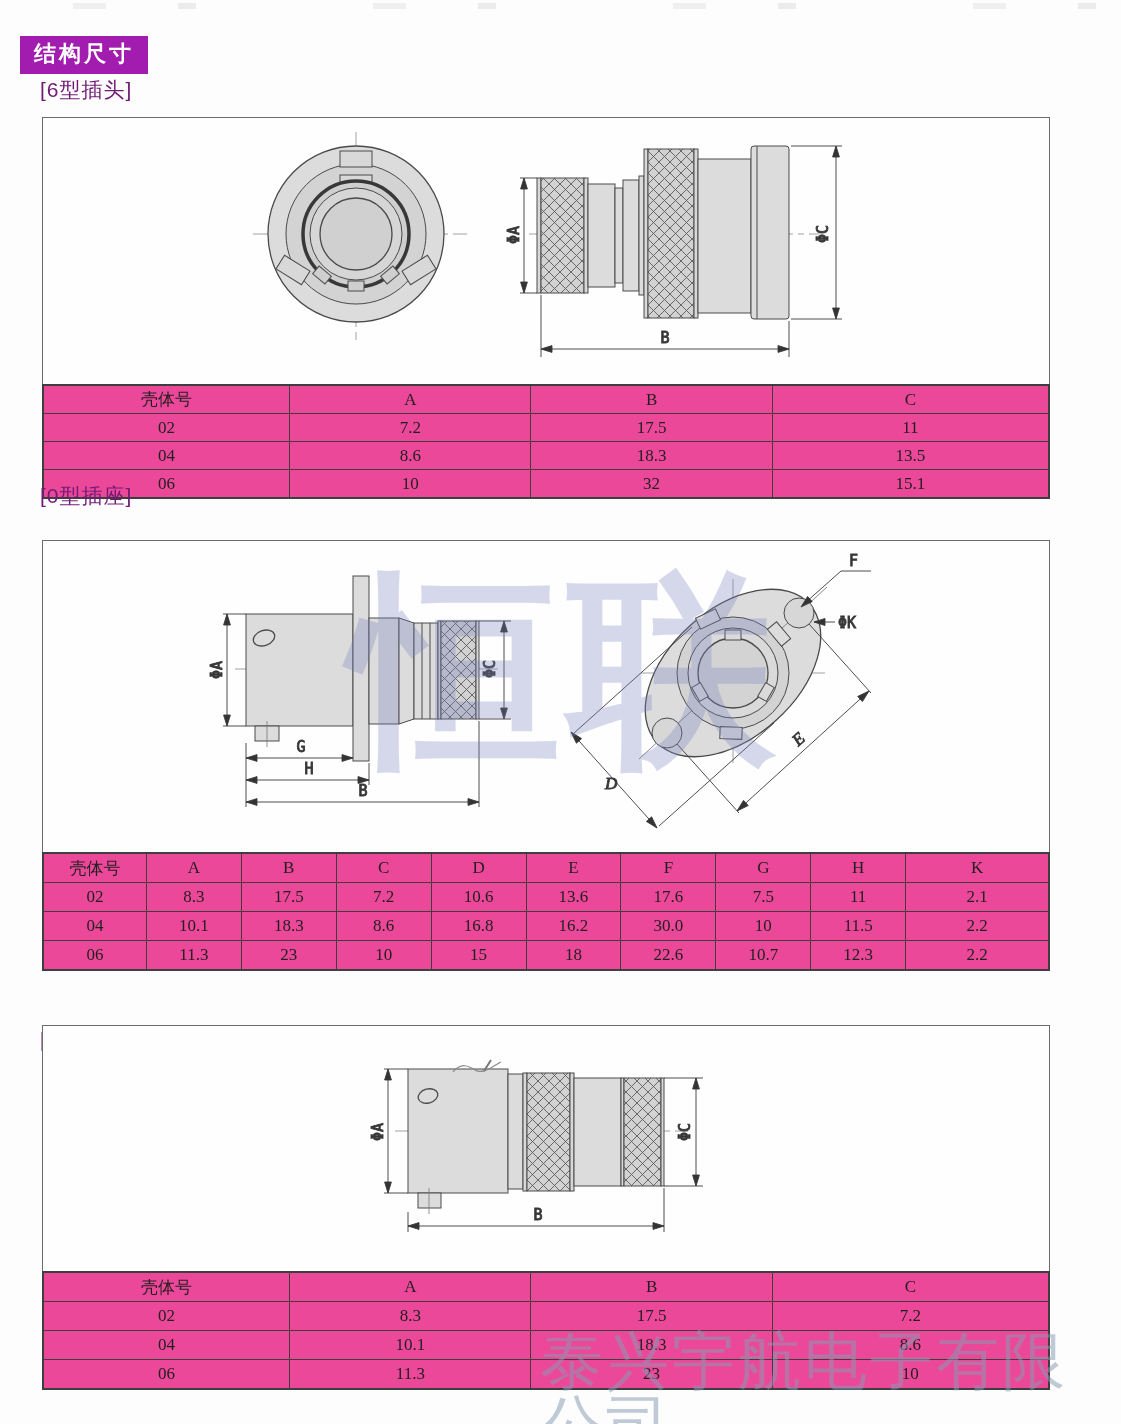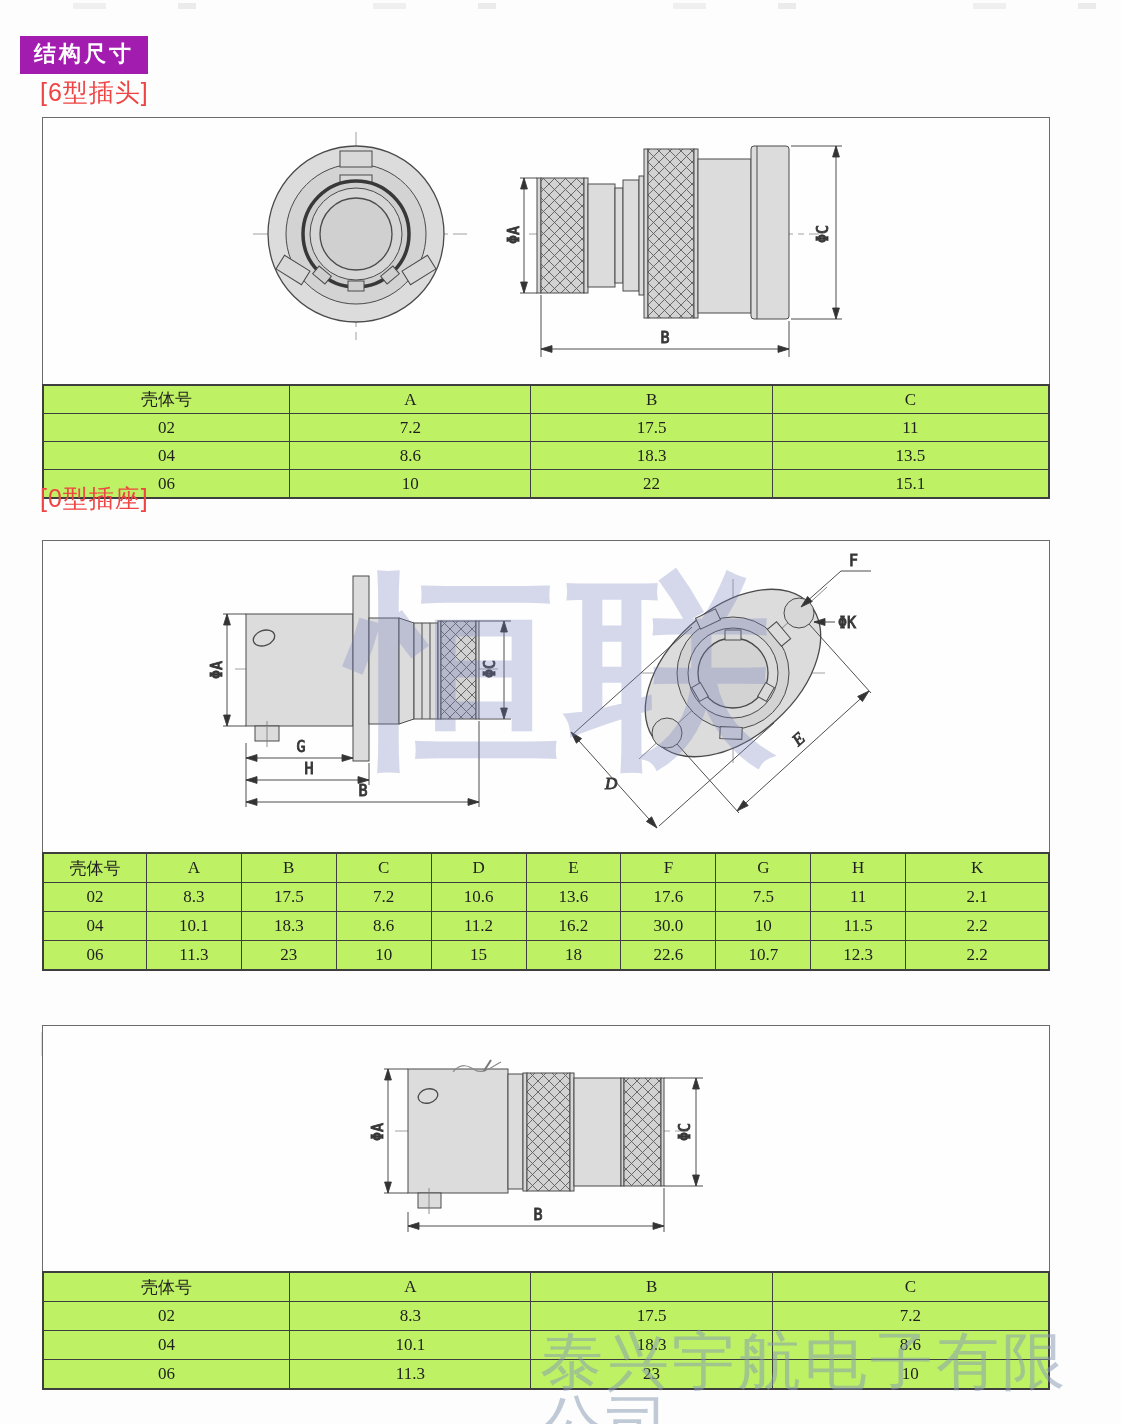--- a/index.html
+++ b/index.html
@@ -3,28 +3,28 @@
 <meta charset="utf-8">
 <style>
   html,body{margin:0;padding:0;background:#ffffff;}
   .page{position:relative;width:1121px;height:1424px;background:#fdfdfd;
         font-family:"Liberation Sans",sans-serif;overflow:hidden;}
   .top-noise{position:absolute;left:28px;top:3px;width:1070px;height:6px;opacity:.8;
      background:repeating-linear-gradient(90deg,transparent 0 45px,#ececec 45px 78px,
        transparent 78px 150px,#e7e7e7 150px 168px,transparent 168px 300px);}
   .badge{position:absolute;left:20px;top:36px;background:#a21caf;color:#ffffff;
          font-weight:bold;font-size:22px;letter-spacing:3px;padding:3px 14px 5px 14px;}
-  .sec-label{position:absolute;left:40px;color:#ef4444;font-size:25px;letter-spacing:1px;}
+  .sec-label{position:absolute;left:40px;color:#701a75;font-size:21px;letter-spacing:1px;}
   .sec-label.l1{top:76px}.sec-label.l2{top:482px}.sec-label.l3{top:1026px}
   .draw-box{position:absolute;left:42px;width:1006px;border:1px solid #6b6b6b;background:#fefefe;}
   .box1{top:117px;height:266px}.box2{top:540px;height:311px}.box3{top:1025px;height:245px}
   .draw-box svg{display:block;width:100%;height:100%;}
   table.dim{position:absolute;left:42px;width:1008px;border-collapse:collapse;table-layout:fixed;
             font-family:"Liberation Serif","DejaVu Serif",serif;font-size:17px;color:#1f1f1f;
-            background:#bef264;border:2px solid #3e3e3e;}
+            background:#ec4899;border:2px solid #3e3e3e;}
   table.dim th,table.dim td{border:1px solid #3e3e3e;text-align:center;font-weight:normal;padding:0;}
   table.t1{top:384px}.t1 th,.t1 td{height:27px}
   table.t2{top:852px}.t2 th,.t2 td{height:28px}
   table.t3{top:1271px}.t3 th,.t3 td{height:28px}
   table.c4 th:nth-child(1){width:24.5%}table.c4 th:nth-child(2){width:24%}
   table.c4 th:nth-child(3){width:24%}table.c4 th:nth-child(4){width:27.5%}
   table.c10 th:nth-child(1){width:10.2%}table.c10 th:nth-child(n+2){width:9.4%}
   table.c10 th:last-child{width:14.2%}
   .wm-center{position:absolute;left:352px;top:566px;font-size:208px;line-height:1;font-weight:bold;
              color:rgba(118,128,190,0.30);letter-spacing:8px;z-index:6;pointer-events:none;
@@ -132,21 +132,21 @@
         </tr>
         <tr>
           <td>04</td>
           <td>8.6</td>
           <td>18.3</td>
           <td>13.5</td>
         </tr>
         <tr>
           <td>06</td>
           <td>10</td>
-          <td>22</td>
+          <td>32</td>
           <td>15.1</td>
         </tr>
       </tbody>
     </table>
 
   <div class="sec-label l2">[0型插座]</div>
 
   <div class="draw-box box2">
     <svg viewBox="0 0 1006 311">
       <defs>
@@ -279,21 +279,21 @@
           <td>17.6</td>
           <td>7.5</td>
           <td>11</td>
           <td>2.1</td>
         </tr>
         <tr>
           <td>04</td>
           <td>10.1</td>
           <td>18.3</td>
           <td>8.6</td>
-          <td>11.2</td>
+          <td>16.8</td>
           <td>16.2</td>
           <td>30.0</td>
           <td>10</td>
           <td>11.5</td>
           <td>2.2</td>
         </tr>
         <tr>
           <td>06</td>
           <td>11.3</td>
           <td>23</td>

